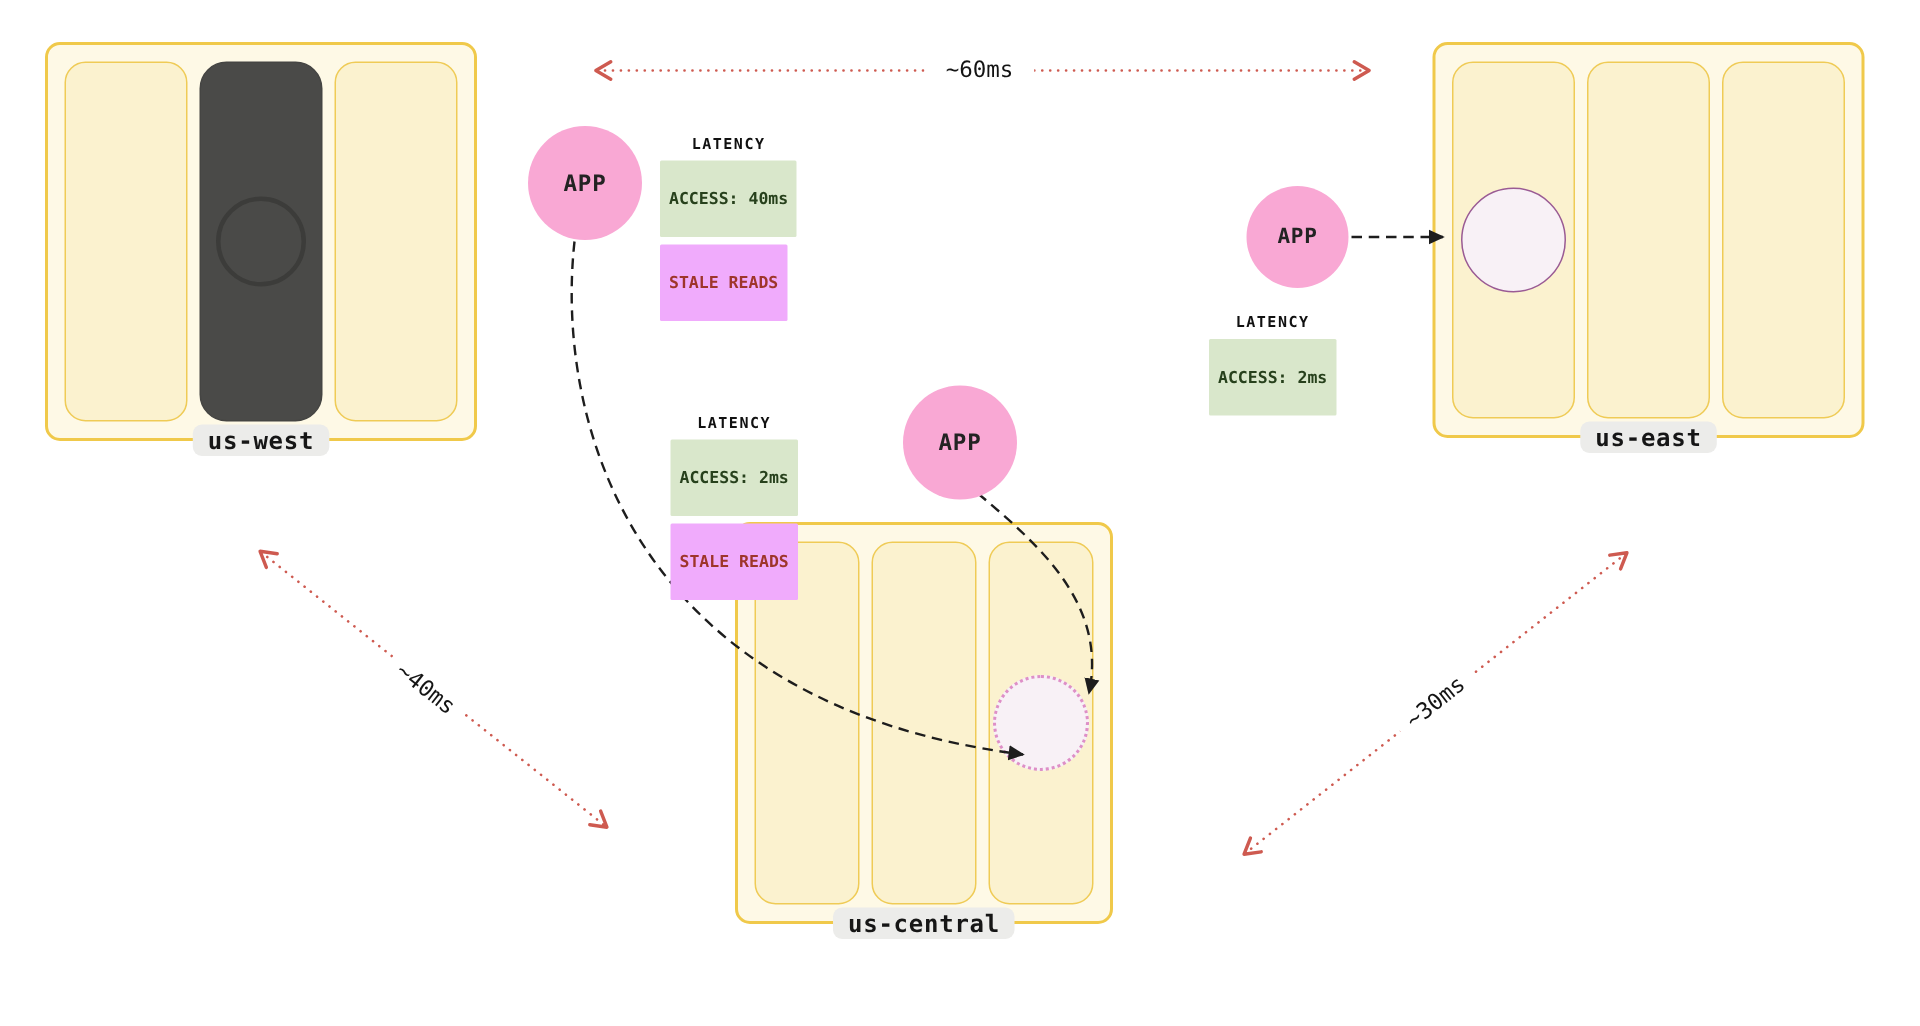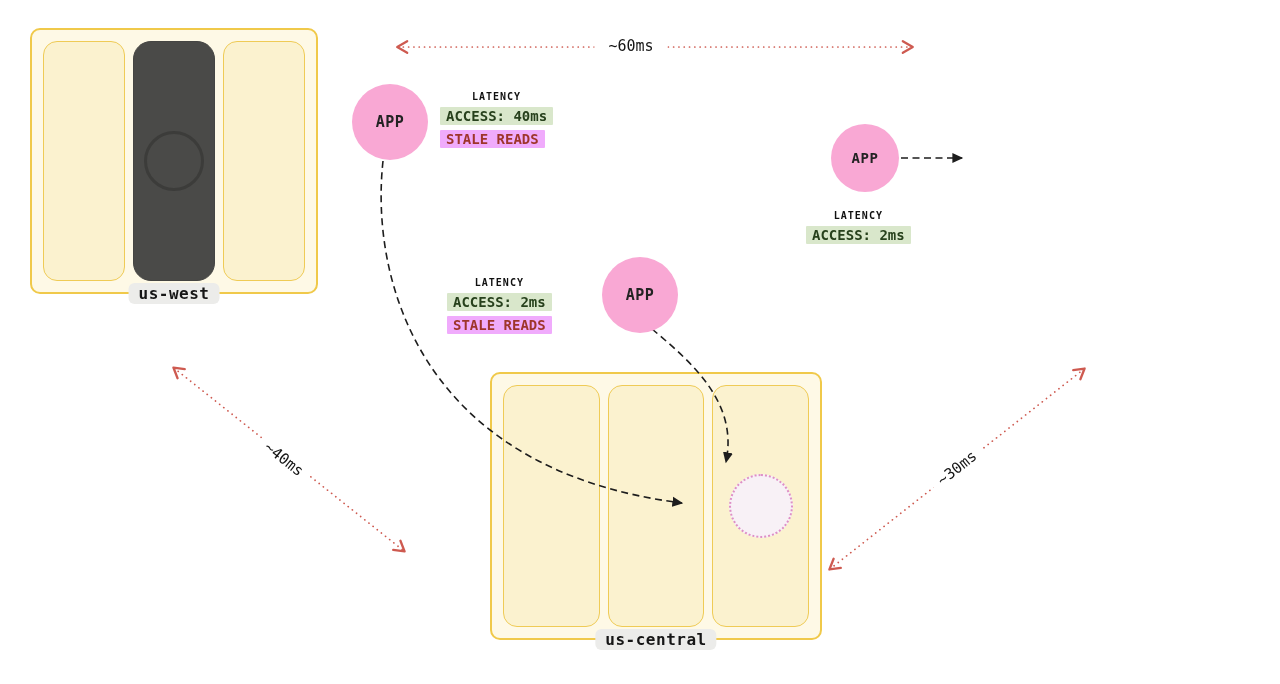--- a/index.html
+++ b/index.html
@@ -8,21 +8,21 @@
 
   .canvas { position:relative; width:1280px; height:684px; background:#ffffff; overflow:hidden; }
 
   
   .region {
     position:absolute; display:flex; gap:8px; padding:11px;
     background:#FEF9E6; border:2px solid #F0C94A; border-radius:10px; z-index:1;
   }
   .region-west    { left:30px;  top:28px;  width:288px; height:266px; }
   .region-east    { left:955px; top:28px;  width:288px; height:264px; }
-  .region-central { left:490px; top:372px; width:332px; height:268px; }
+  .region-central { left:490px; top:348px; width:252px; height:268px; }
 
   .node {
     flex:1; background:#FBF2CF; border:1.5px solid #EFCB56; border-radius:14px;
     display:flex; align-items:center; justify-content:center;
   }
   .node.dark { background:#4A4A48; border-color:#454543; border-radius:18px; }
 
   .ghost-circle { width:60px; height:60px; border-radius:50%; border:3px solid #3C3C3A; }
 
   .replica { width:70px; height:70px; border-radius:50%; background:#F8F1F6; border:1.5px solid #9A5B94; }
@@ -43,30 +43,30 @@
   .app-1 { left:352px; top:84px;  width:76px; height:76px; font-size:15px; }
   .app-2 { left:602px; top:257px; width:76px; height:76px; font-size:15px; }
   .app-3 { left:831px; top:124px; width:68px; height:68px; font-size:14px; }
 
   
   .latency { position:absolute; display:flex; flex-direction:column; align-items:flex-start; gap:5px; z-index:6; }
   .latency-1 { left:440px; top:91px; }
   .latency-2 { left:447px; top:277px; }
   .latency-3 { left:806px; top:210px; }
   .latency .title { align-self:center; font-size:10px; font-weight:bold; letter-spacing:1px; color:#111; }
-  .badge { font-size:14px; font-weight:bold; padding:1px 6px; white-space:nowrap; border-radius:1px; }
+  .badge { font-size:11px; font-weight:bold; padding:19px 6px; white-space:nowrap; border-radius:1px; }
   .badge.ok    { background:#D9E7CB; color:#27411C; }
   .badge.stale { background:#f0abfc; color:#9E352B; }
 
   
   .link-label {
     position:absolute; background:#ffffff; padding:0 14px; font-size:15px; font-weight:500;
     color:#141414; white-space:nowrap; z-index:7;
   }
-  .link-label-60 { left:631px; top:46px;  transform:translate(-50%,-50%); }
+  .link-label-60 { left:653px; top:46px;  transform:translate(-50%,-50%); }
   .link-label-40 { left:284px; top:459px; transform:translate(-50%,-50%) rotate(38.3deg); padding:0 8px; }
   .link-label-30 { left:957px; top:468px; transform:translate(-50%,-50%) rotate(-38.2deg); padding:0 8px; }
 
   svg.arrows { position:absolute; left:0; top:0; z-index:5; pointer-events:none; }
 </style>
 </head>
 <body>
 
 <div class="canvas">
 
@@ -91,20 +91,28 @@
 
   <div class="region region-west">
     <div class="node"></div>
     <div class="node dark">
       <div class="ghost-circle"></div>
     </div>
     <div class="node"></div>
     <div class="region-label">us-west</div>
   </div>
 
+  <div class="region region-east">
+    <div class="node">
+      <div class="replica"></div>
+    </div>
+    <div class="node"></div>
+    <div class="node"></div>
+    <div class="region-label">us-east</div>
+  </div>
 
   <div class="region region-central">
     <div class="node"></div>
     <div class="node"></div>
     <div class="node">
       <div class="replica dotted"></div>
     </div>
     <div class="region-label">us-central</div>
   </div>
 

